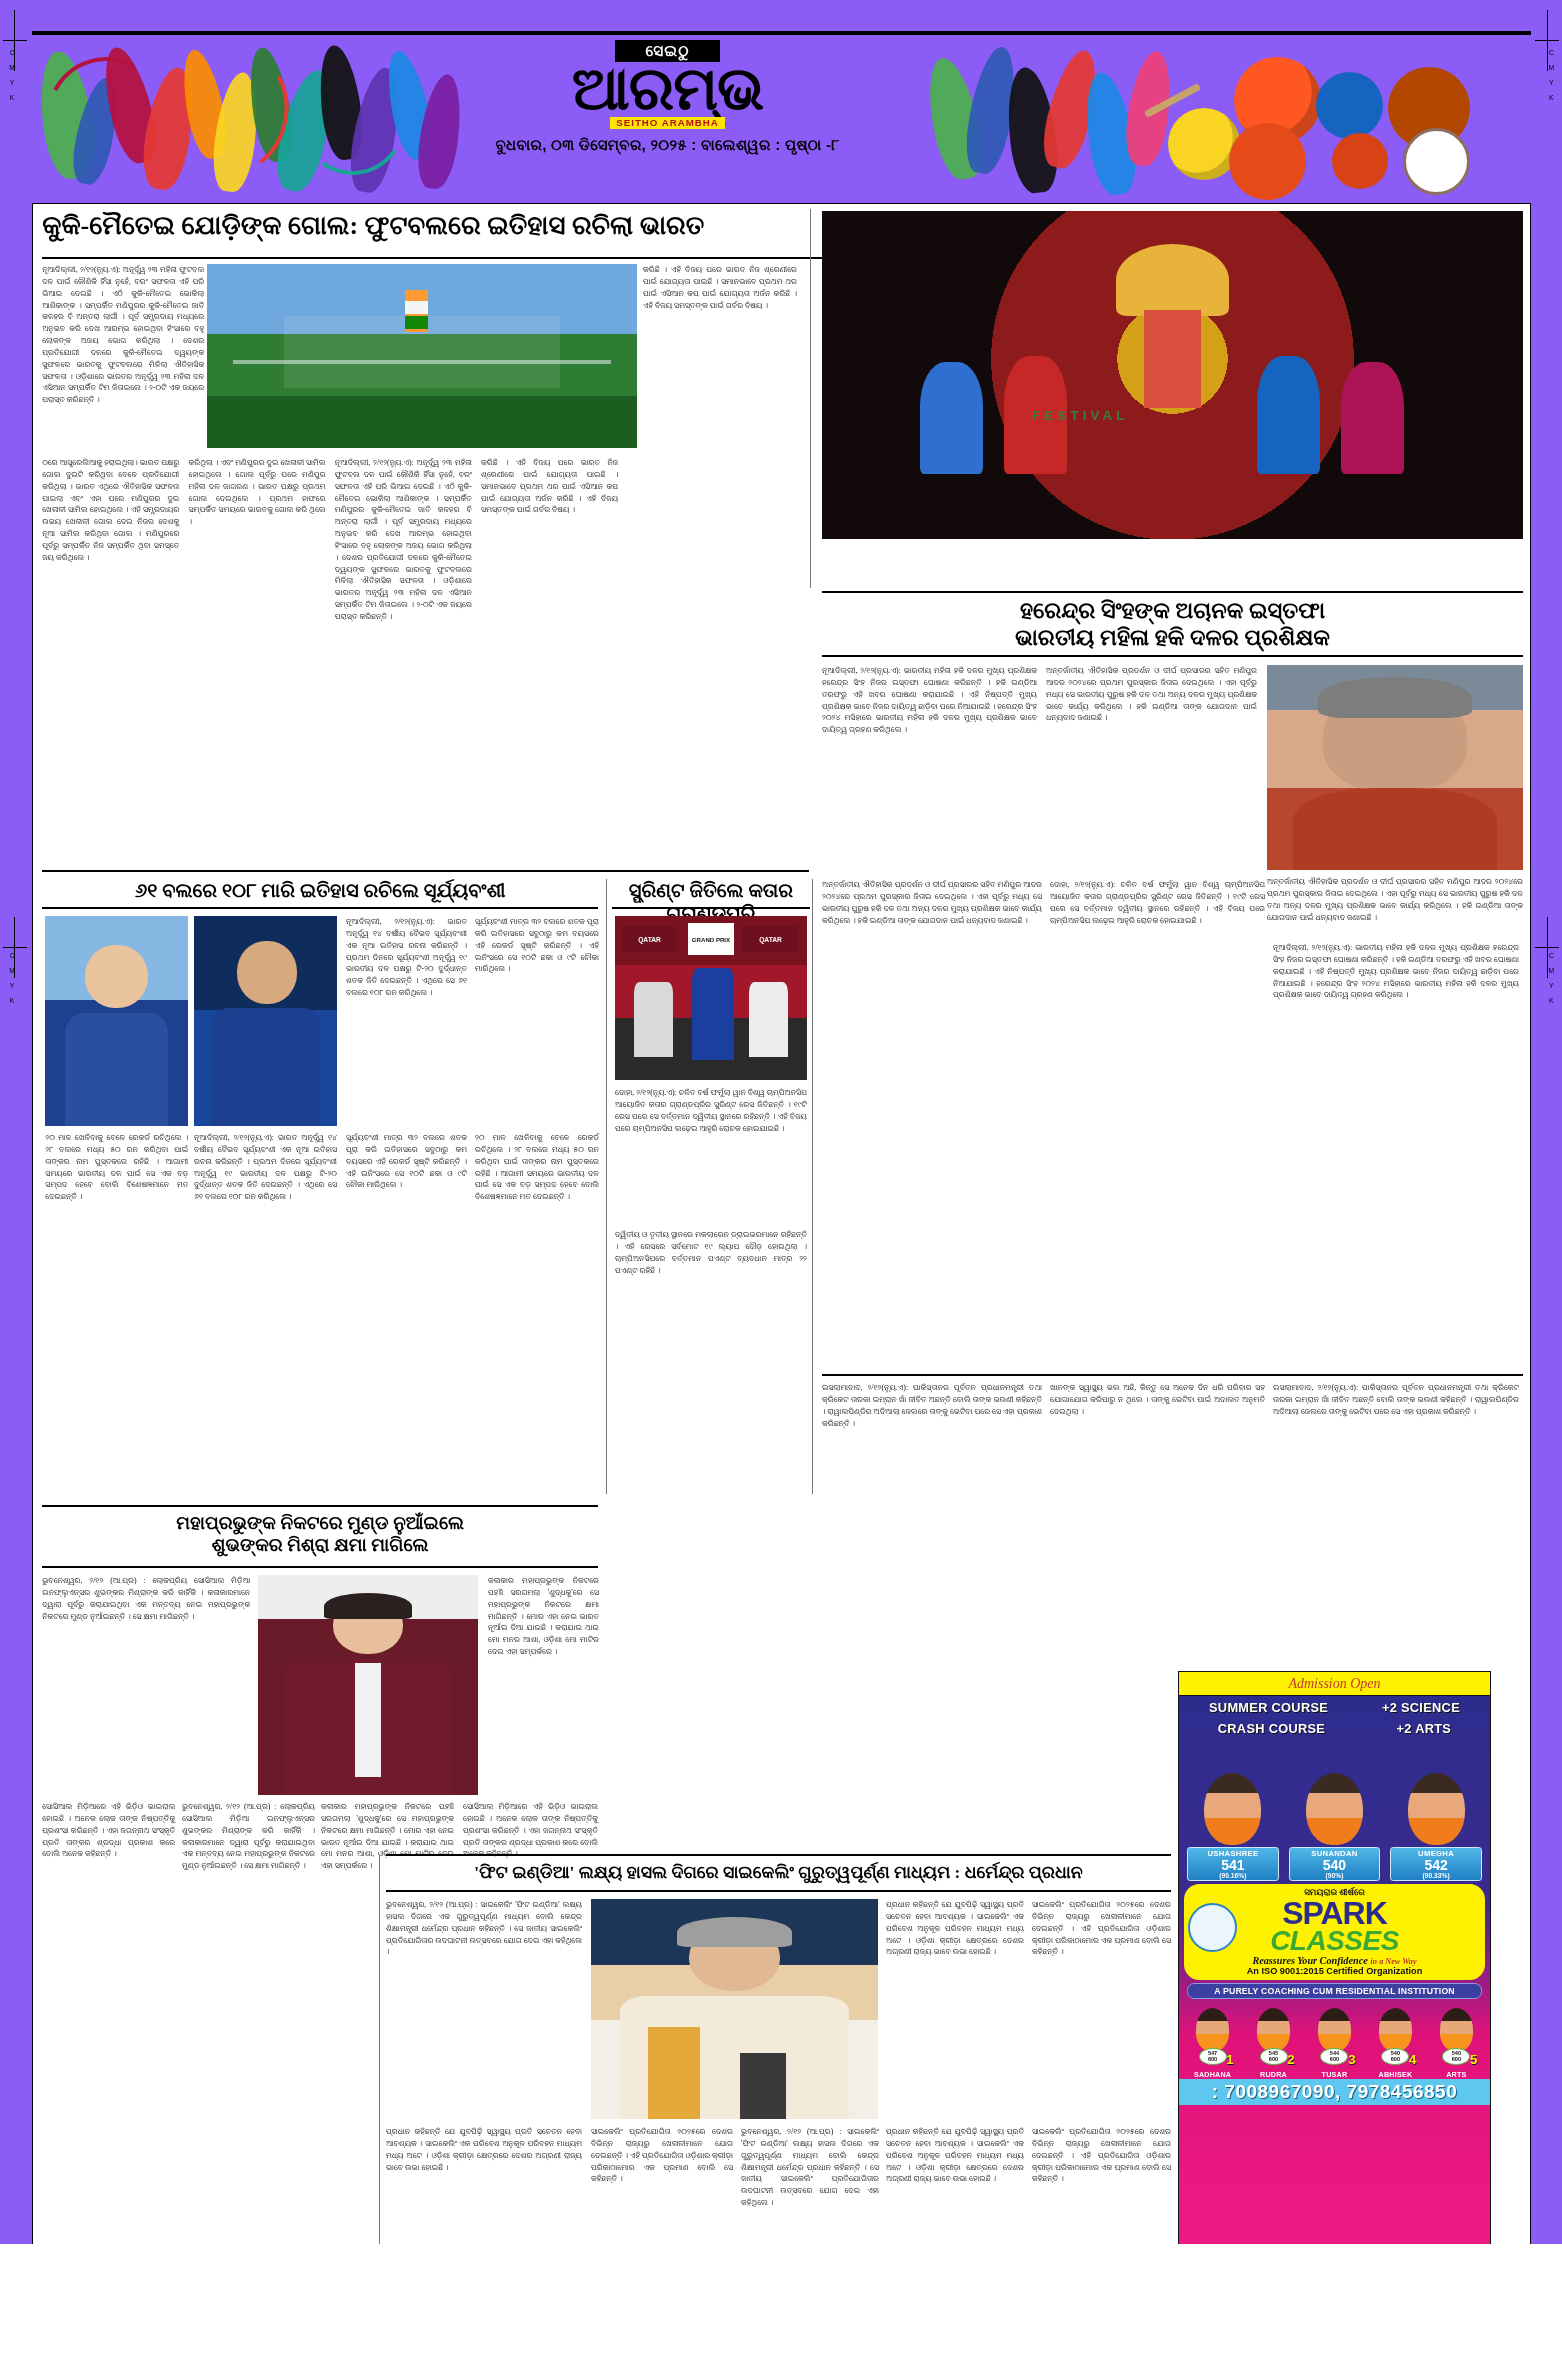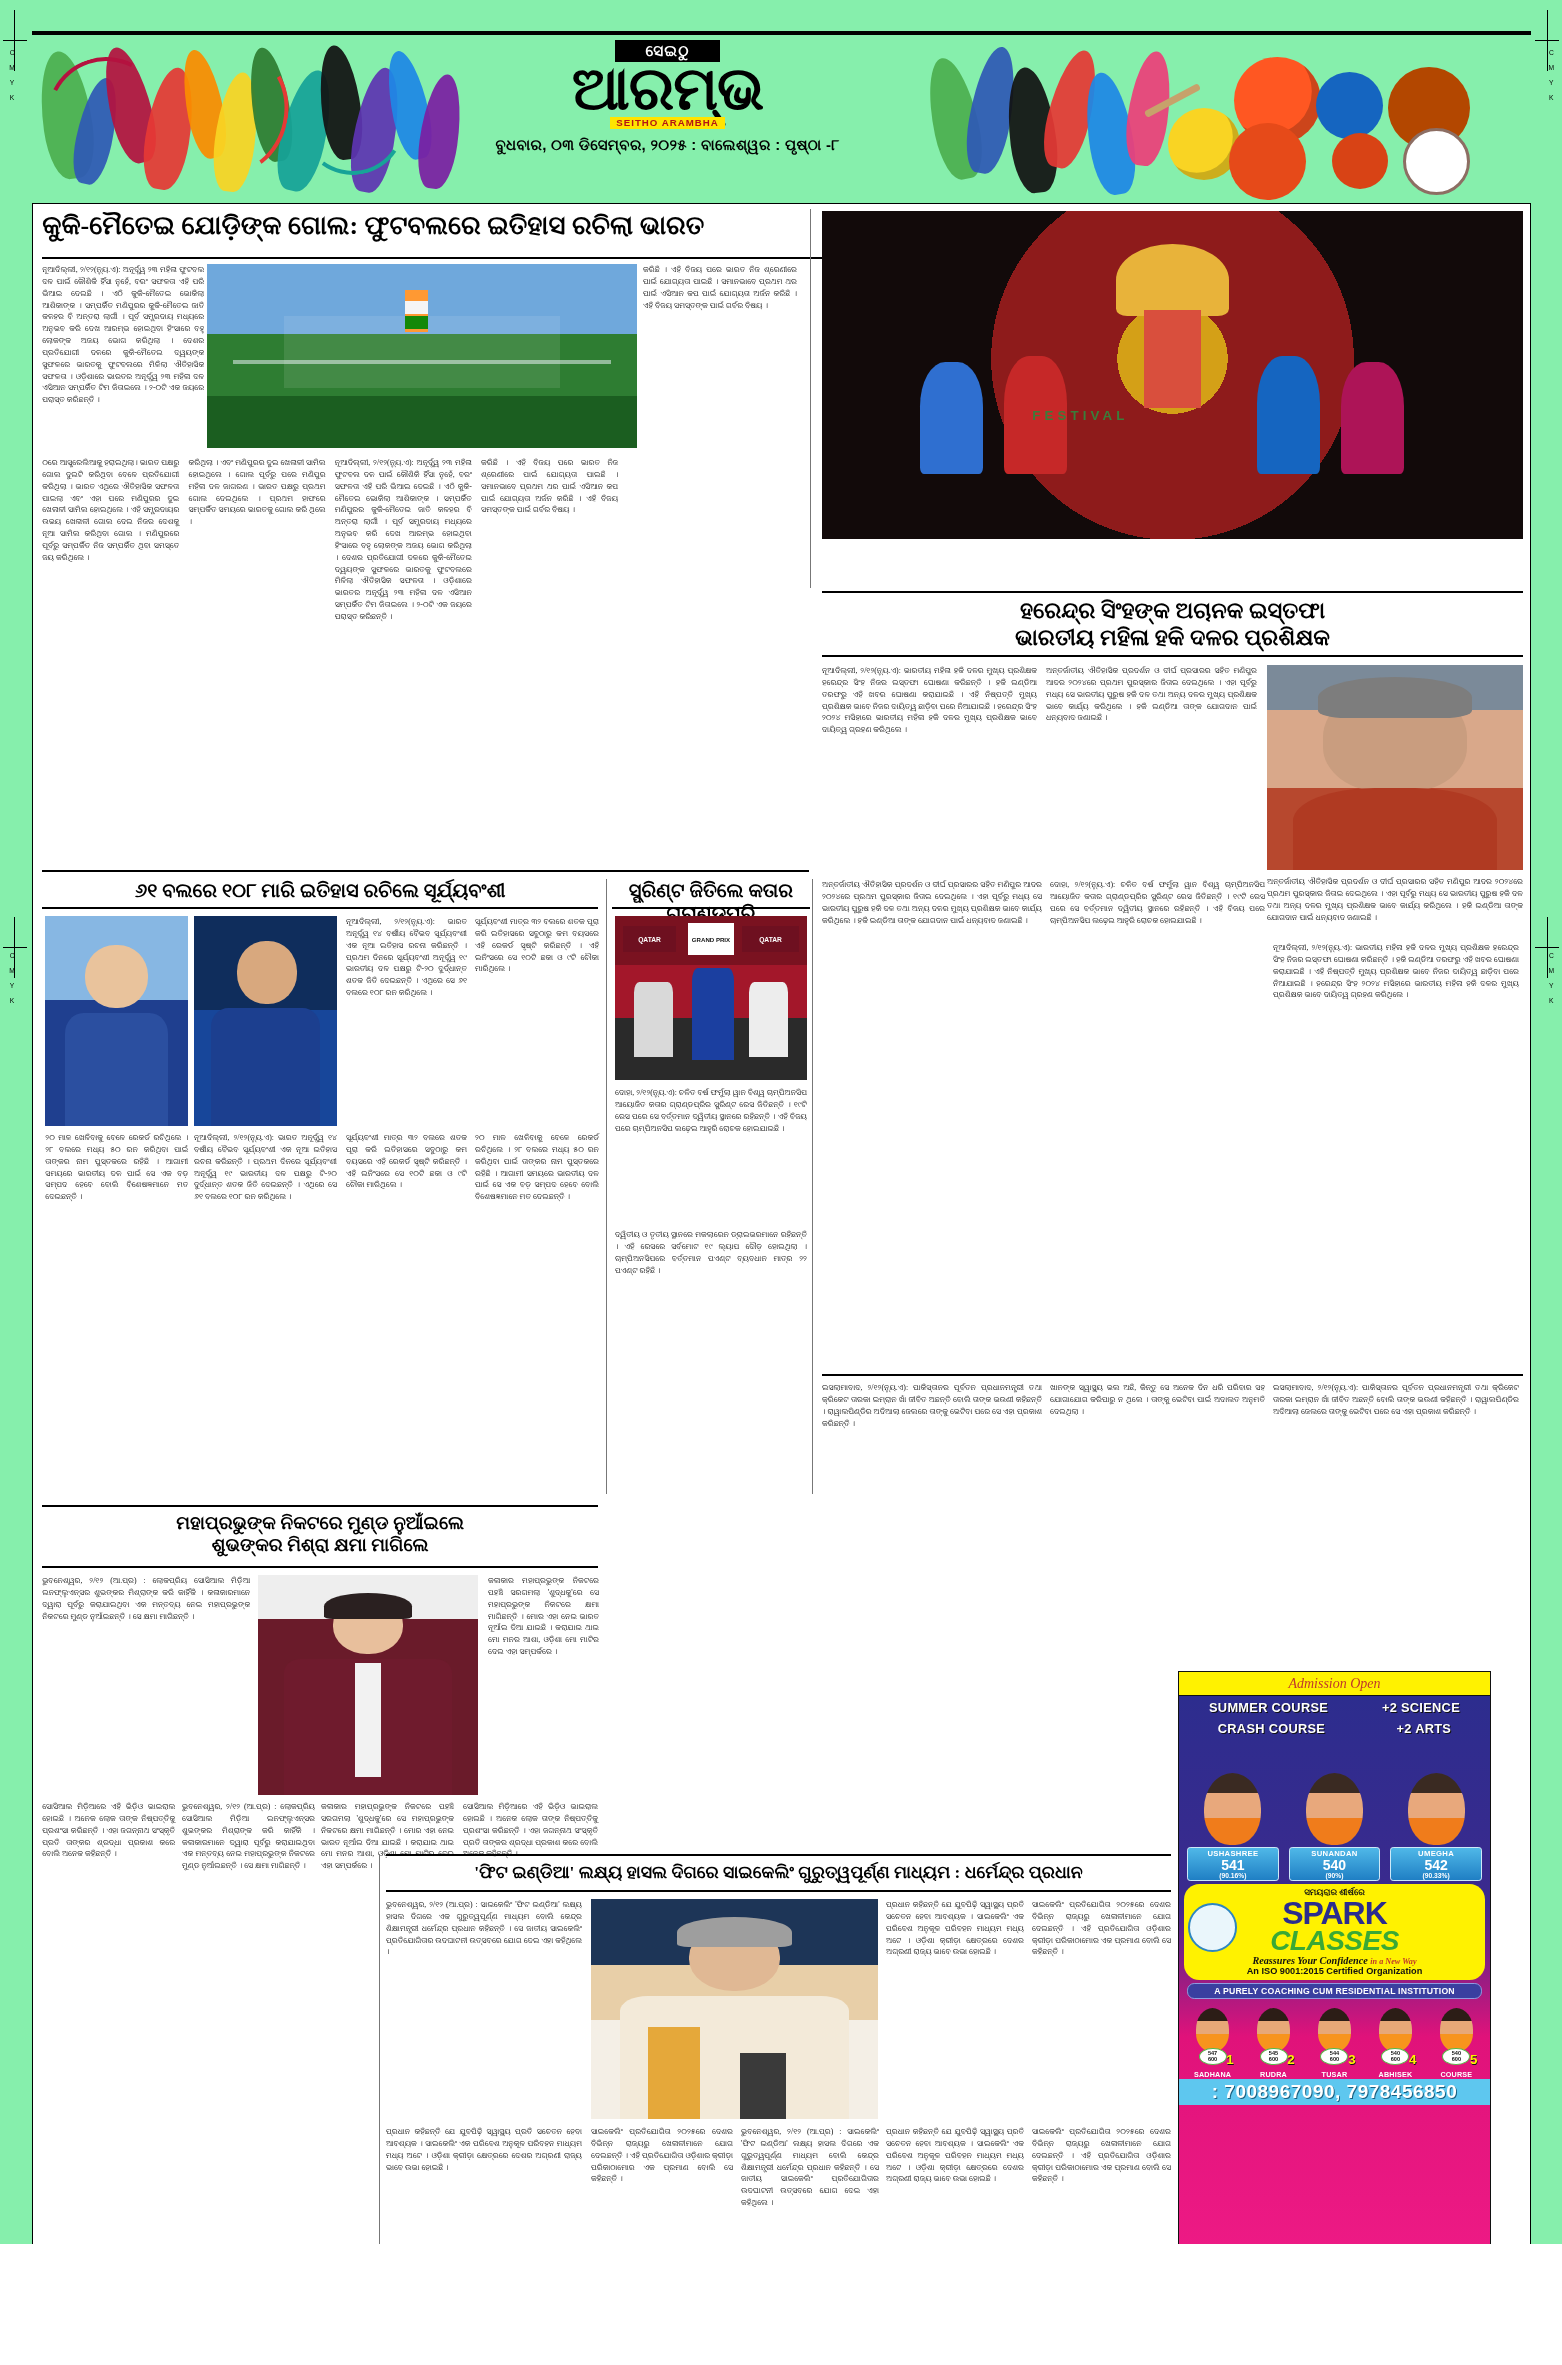--- a/index.html
+++ b/index.html
@@ -2,21 +2,21 @@
 <html lang="or" style="font-size:8.2px"><head>
 <meta charset="utf-8">
 <title>Seitho Arambha</title>
 <style>
   * { box-sizing: border-box; margin: 0; padding: 0; }
   html, body {
     width: 1562px; height: 2366px;
     background: #ffffff;
     font-family: "Liberation Sans", "DejaVu Sans", sans-serif;
   }
-  .page { position: relative; width: 1562px; height: 2244px; background:#86efac; overflow: hidden; }
+  .page { position: relative; width: 1562px; height: 2244px; background:#8b5cf6; overflow: hidden; }
 
   
   .crop-mark { position:absolute; width:23.6px; height:61px; }
   .crop-mark .v { position:absolute; left:11.3px; top:0; width:1px; height:61px; background:#000; }
   .crop-mark .h { position:absolute; left:0; top:30px; width:23.6px; height:1px; background:#000; }
   .cmyk { position:absolute; font-size:6.7px; line-height:1.25; color:#000; letter-spacing:0.5px;
           writing-mode: vertical-rl; text-orientation: upright; font-family:"Liberation Sans",sans-serif;}
 
   
   .rule-top { position:absolute; left:32px; top:31px; width:1499px; height:3.6px; background:#000; }
@@ -441,21 +441,21 @@
         <div class="rank">4</div>
         <div class="nm2">ABHISEK</div>
       </div>
       <div class="star">
         <div class="face2"></div>
         <div class="bubble">
           <span>540</span>
           <span>600</span>
         </div>
         <div class="rank">5</div>
-        <div class="nm2">COURSE</div>
+        <div class="nm2">ARTS</div>
       </div>
     </div>
 
     <div class="ad-phone">: 7008967090, 7978456850</div>
   </div>
 
   <div class="imprint">
     <div class="left">
       <div>Printer &amp; Publisher  Deepak Kumar Das, Printed at Omkar Offset, Nayabazar, Balasore-1, Odisha, Published from Hyphen Publication, Nayabazar, Balasore-1, Odisha.</div>
       <div>Phone &amp; Fax : 06782-266998,  Mobile : 9438600886,  E-mail : seithuarambha@gmail.com</div>

